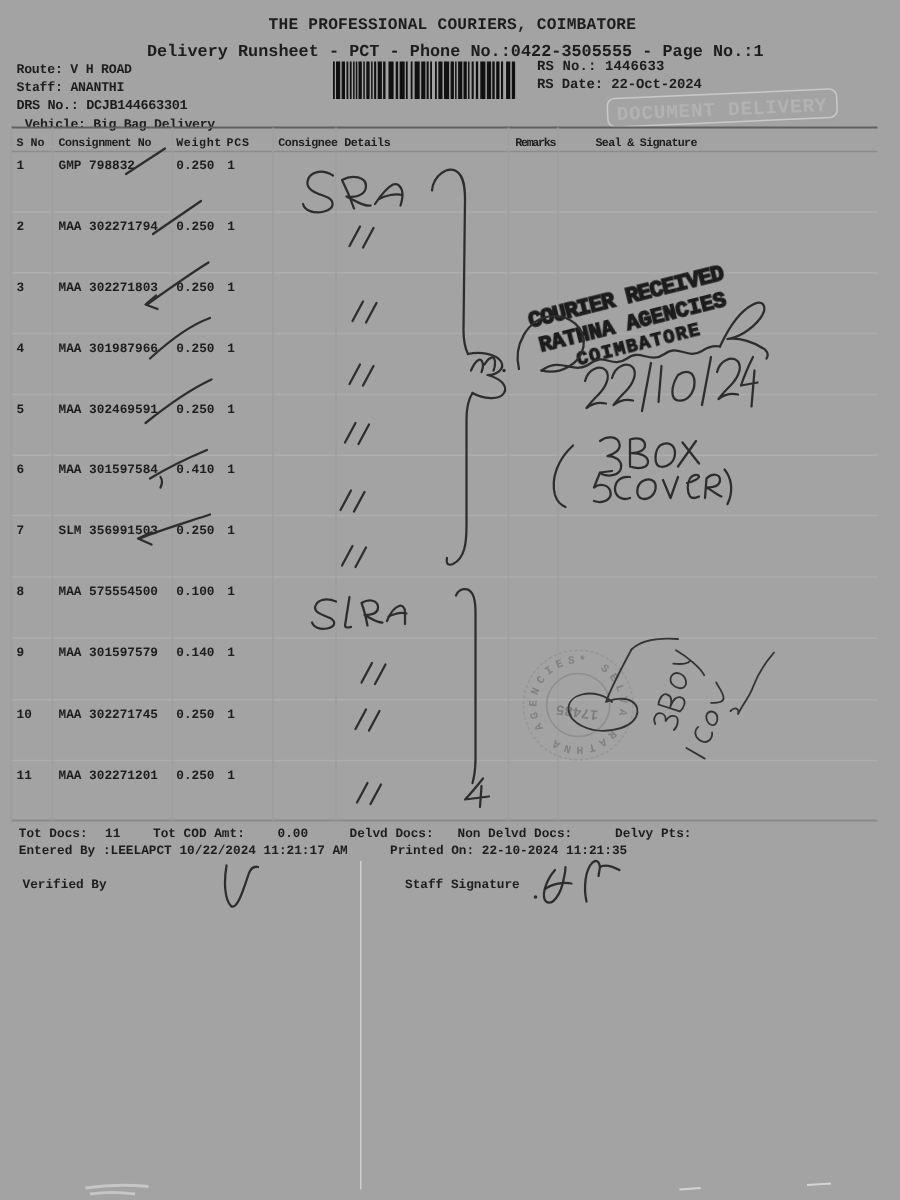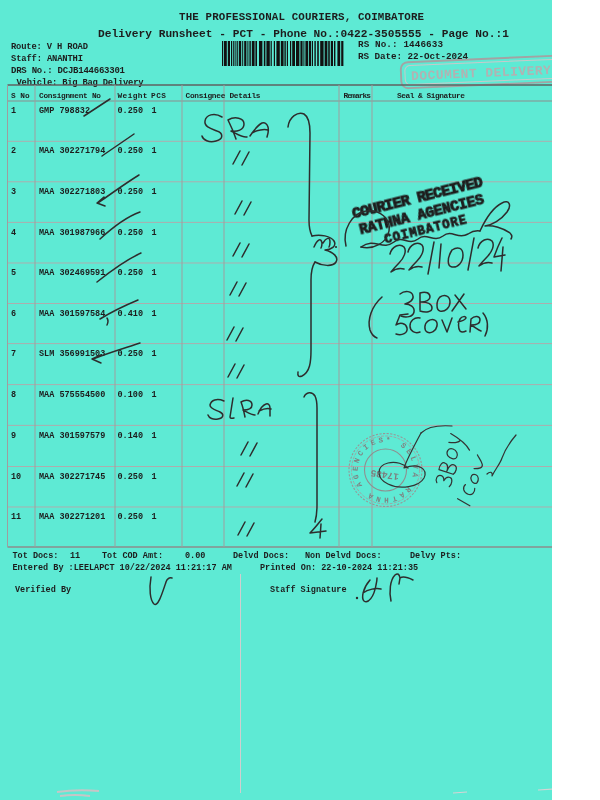--- a/index.html
+++ b/index.html
@@ -1,16 +1,16 @@
 <!DOCTYPE html>
 <html><head>
 <meta charset="utf-8">
 <style>
   html,body{margin:0;padding:0;background:#ffffff;}
-  .page{position:relative;width:552px;height:800px;background:#5eead4;overflow:hidden;}
+  .page{position:relative;width:600px;height:800px;background:#a3a3a3;overflow:hidden;}
   svg{position:absolute;left:0;top:0;}
   text{font-family:"Liberation Mono",monospace;font-weight:bold;}
   .hw{fill:none;stroke:#2d2d2d;stroke-width:1.5;stroke-linecap:round;stroke-linejoin:round;}
   .hw2{fill:none;stroke:#333333;stroke-width:1.2;stroke-linecap:round;stroke-linejoin:round;}
 </style>
 </head>
 <body>
 <div class="page">
 <svg width="600" height="800" viewBox="0 0 600 800" fill="#1d1d1d">
 

